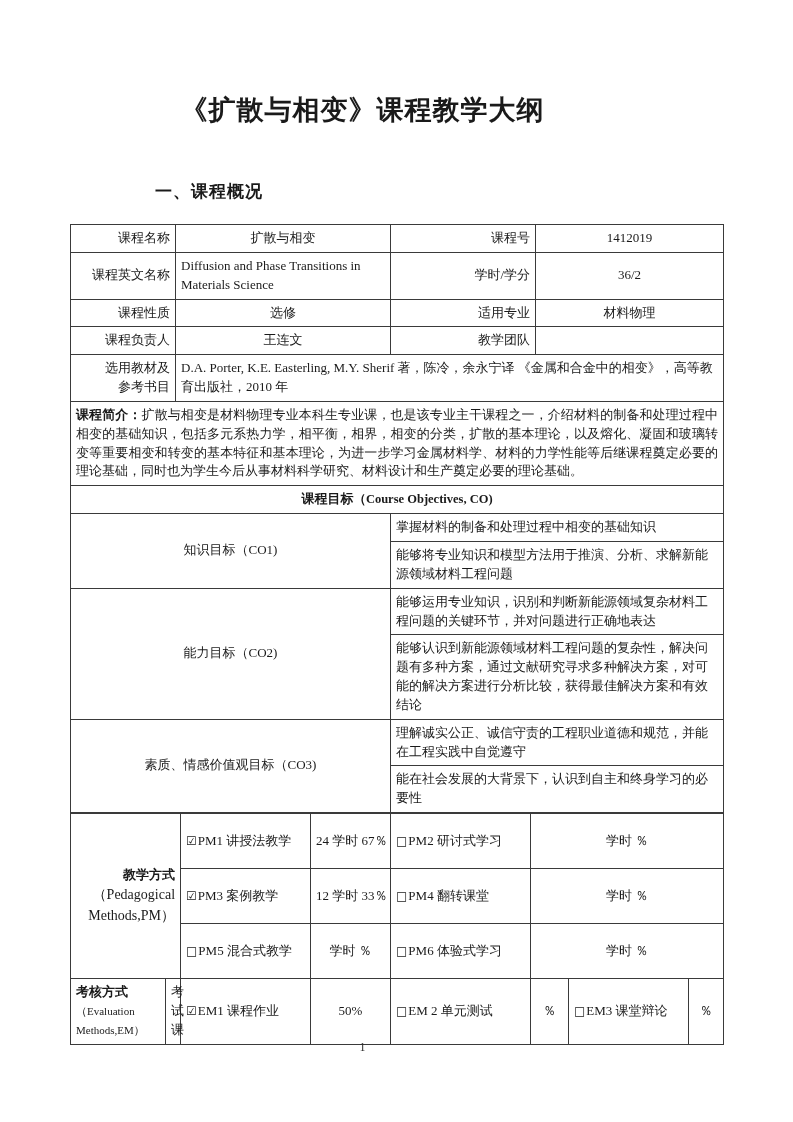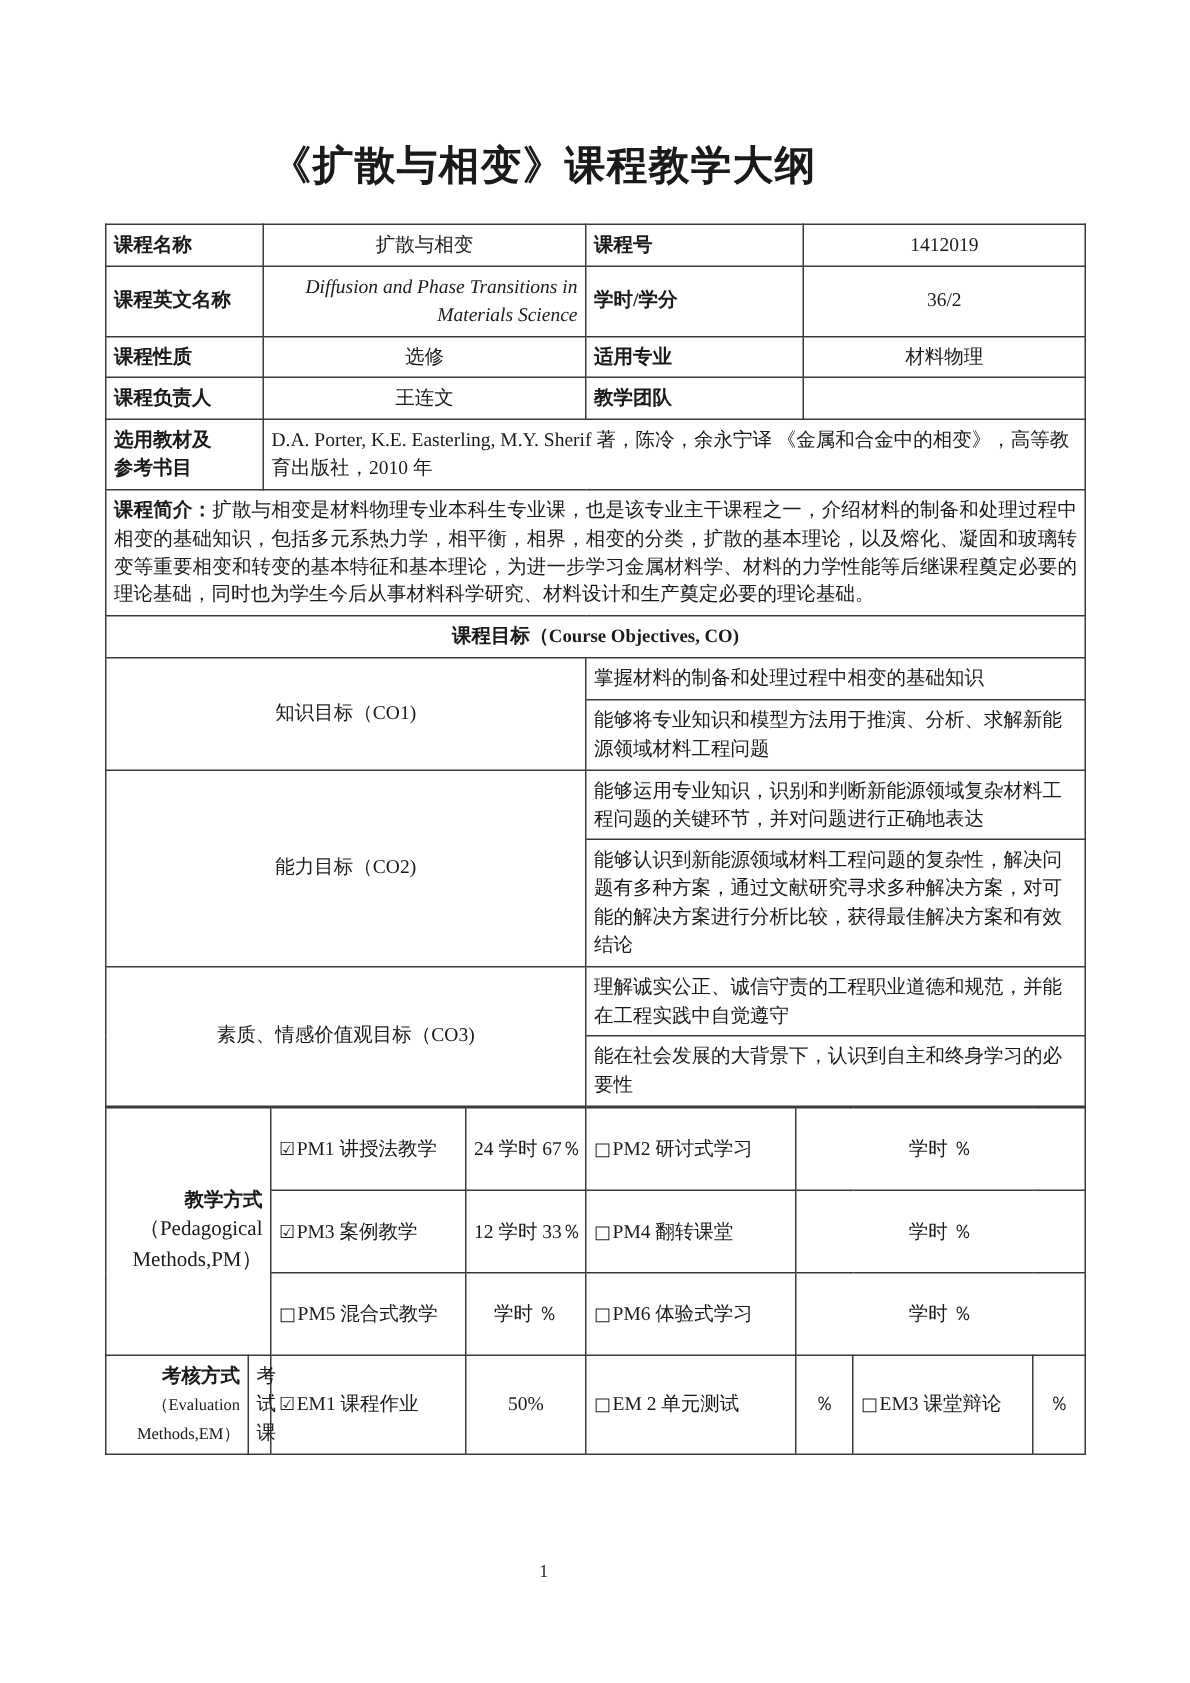--- a/index.html
+++ b/index.html
@@ -47,32 +47,31 @@
     table-layout: fixed;
   }
   table.main td {
     border: 1px solid #3a3a3a;
     padding: 4px 5px;
     vertical-align: middle;
     font-size: 13px;
     line-height: 1.45;
   }
   .lbl {
-    text-align: left;
-    font-weight: bold;
+    text-align: right;
+    font-weight: normal;
     font-size: 13.5px;
   }
   .ctr {
     text-align: center;
   }
   .val-en {
-    text-align: right;
+    text-align: left;
     font-size: 12.5px;
     line-height: 1.3;
-    font-style: italic;
   }
   .para {
     text-align: justify;
     font-size: 13px;
     line-height: 1.62;
     padding: 5px 7px 6px 7px;
   }
   .para b {
     font-weight: bold;
   }
@@ -116,21 +115,21 @@
   }
   .pm-hours {
     text-align: center;
     font-size: 13px;
     white-space: nowrap;
   }
   .pm-row td {
     height: 46px;
   }
   .em-label {
-    text-align: right;
+    text-align: left;
     font-size: 13.5px;
     font-weight: bold;
     line-height: 1.3;
   }
   .em-label .en {
     font-size: 11px;
     font-weight: normal;
   }
   .em-vert {
     text-align: center;
@@ -170,20 +169,21 @@
     color: #2a2a2a;
   }
 </style>
 </head>
 <body>
 
 <div class="page">
 
   <h1 class="doc-title">《扩散与相变》课程教学大纲</h1>
 
+  <h2 class="section-heading">一、课程概况</h2>
 
   <table class="main">
     <colgroup>
       <col style="width:105px">
       <col style="width:215px">
       <col style="width:145px">
       <col style="width:188px">
     </colgroup>
     <tbody>
       <tr>

